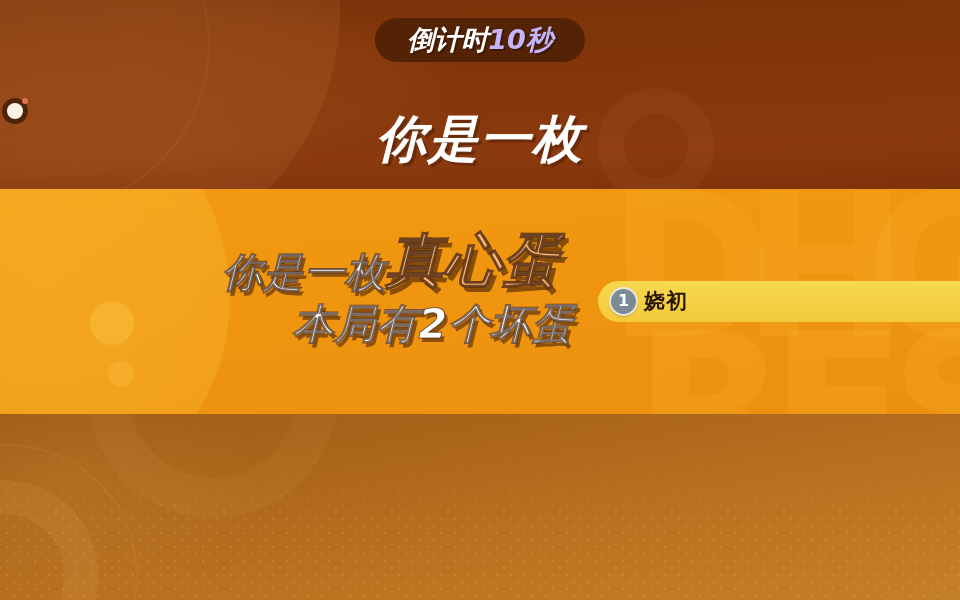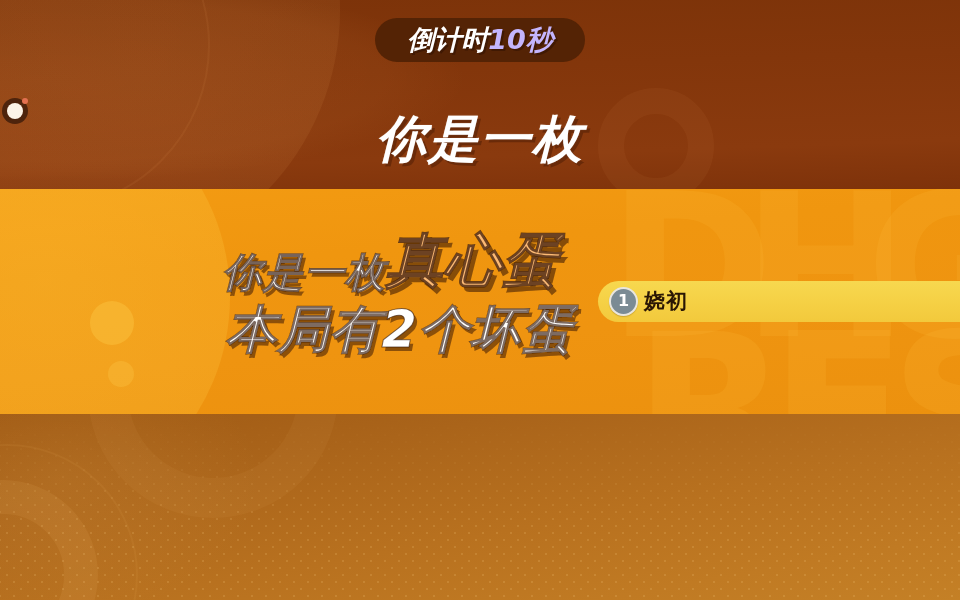--- a/index.html
+++ b/index.html
@@ -181,21 +181,21 @@
     letter-spacing: 1px;
     -webkit-text-stroke: 1px rgba(45,16,2,0.70);
     text-shadow: 4px 5px 0 rgba(50,18,3,0.55);
   }
   .role-line2 {
     position: absolute;
     left: 0; top: 304px;
     width: 574px;
     text-align: right;
     white-space: nowrap;
-    font-size: 51px;
+    font-size: 41px;
     font-weight: 900;
     font-style: italic;
     color: #ffffff;
     letter-spacing: 1px;
     line-height: 1;
     -webkit-text-stroke: 1px rgba(45,16,2,0.62);
     text-shadow: 3px 4px 0 rgba(50,18,3,0.52);
   }
 
   

